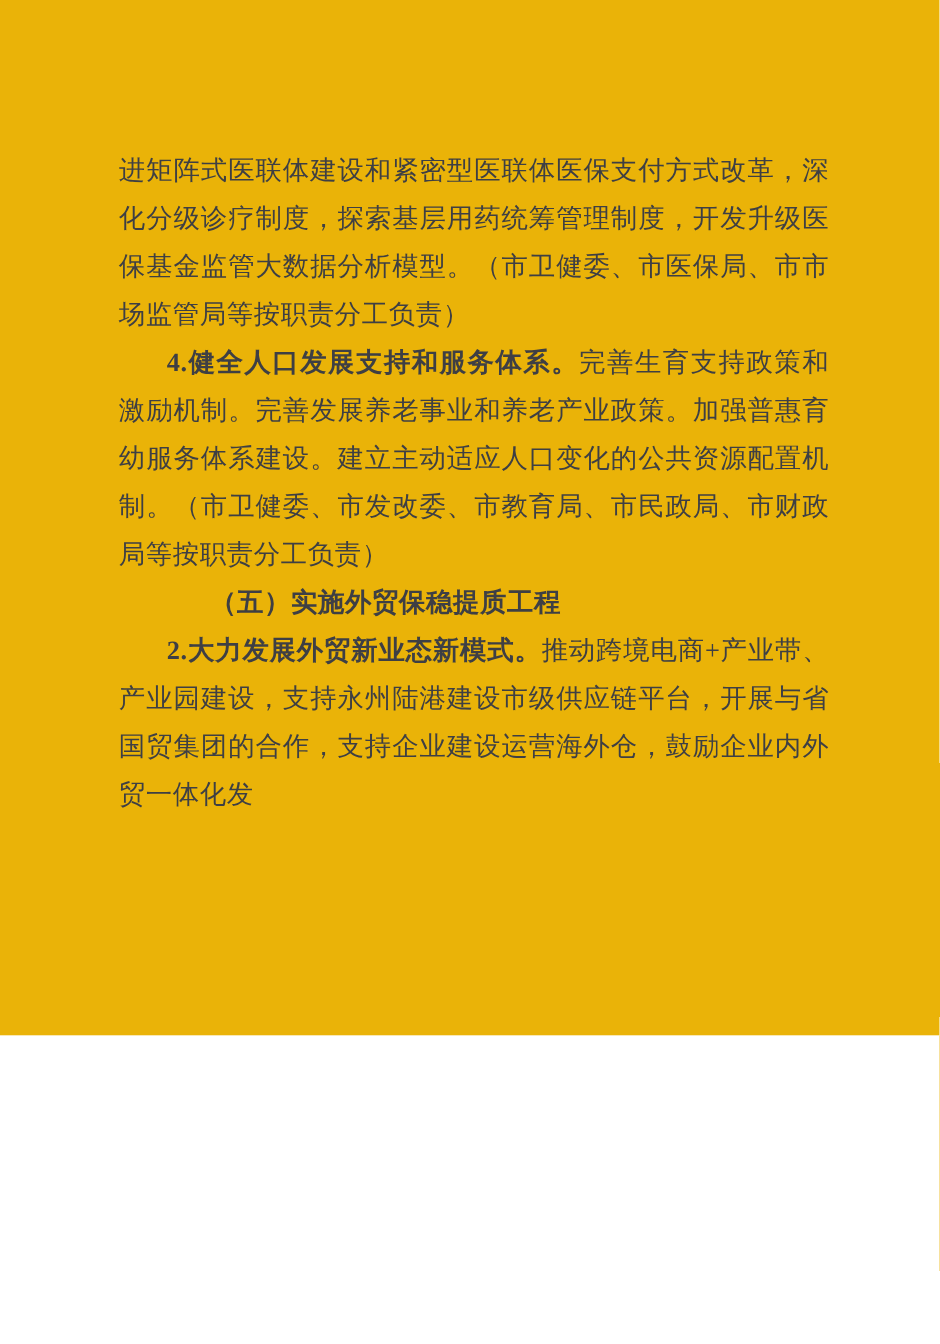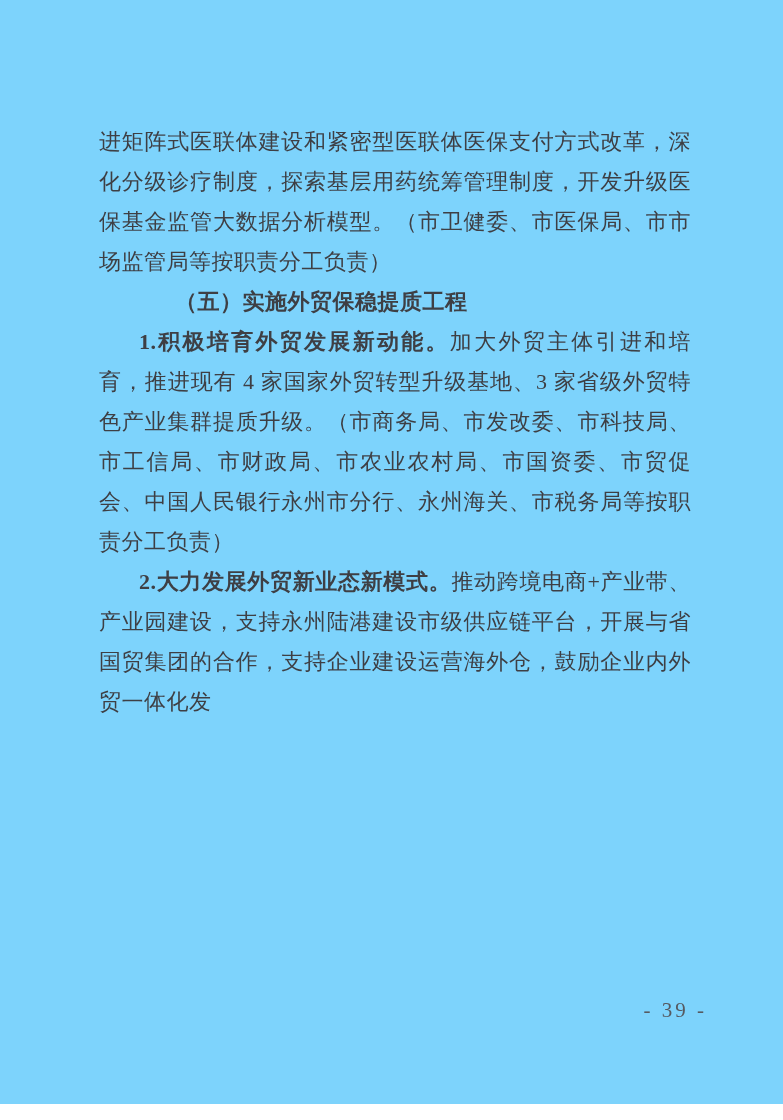--- a/index.html
+++ b/index.html
@@ -3,22 +3,22 @@
 <meta charset="utf-8">
 <style>
   html, body {
     margin: 0;
     padding: 0;
     background: #ffffff;
   }
   .page {
     position: relative;
     width: 783px;
-    height: 1104px;
-    background: #7dd3fc;
+    height: 863px;
+    background: #eab308;
     overflow: hidden;
   }
   .text-block {
     position: absolute;
     left: 99px;
     top: 122px;
     width: 592px;
     font-family: "Liberation Serif", "DejaVu Serif", serif;
     font-size: 22px;
     line-height: 40px;
@@ -54,23 +54,23 @@
 </style>
 </head>
 <body>
 
 <div class="page">
   <div class="text-block">
 
     <p class="para no-indent"><span class="body-run">进矩阵式医联体建设和紧密型医联体医保支付方式改革，深化分级诊疗制度，探索基层用药统筹管理制度，开发升级医保基金监管大数据分析模型。（市卫健委、市医保局、市市场监管局等按职责分工负责）</span></p>
 
 
+    <p class="para"><span class="lead">4.健全人口发展支持和服务体系。</span><span class="body-run">完善生育支持政策和激励机制。完善发展养老事业和养老产业政策。加强普惠育幼服务体系建设。建立主动适应人口变化的公共资源配置机制。（市卫健委、市发改委、市教育局、市民政局、市财政局等按职责分工负责）</span></p>
 
     <p class="para heading"><span class="lead">（五）实施外贸保稳提质工程</span></p>
 
-    <p class="para"><span class="lead">1.积极培育外贸发展新动能。</span><span class="body-run">加大外贸主体引进和培育，推进现有 4 家国家外贸转型升级基地、3 家省级外贸特色产业集群提质升级。（市商务局、市发改委、市科技局、市工信局、市财政局、市农业农村局、市国资委、市贸促会、中国人民银行永州市分行、永州海关、市税务局等按职责分工负责）</span></p>
 
     <p class="para"><span class="lead">2.大力发展外贸新业态新模式。</span><span class="body-run">推动跨境电商+产业带、产业园建设，支持永州陆港建设市级供应链平台，开展与省国贸集团的合作，支持企业建设运营海外仓，鼓励企业内外贸一体化发</span></p>
 
   </div>
 
   <div class="page-number">- 39 -</div>
 </div>
 
 </body></html>

